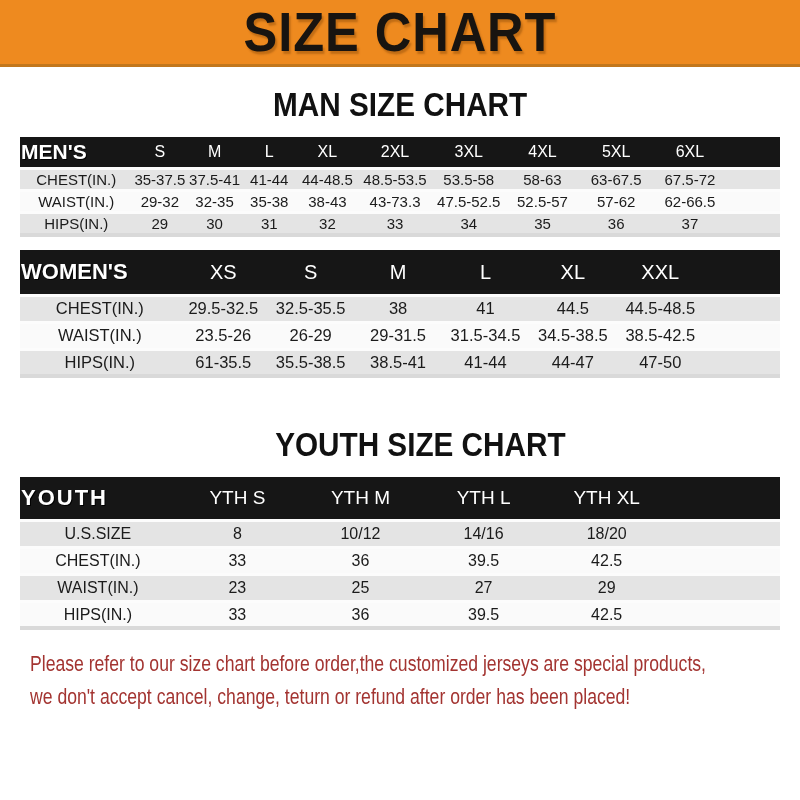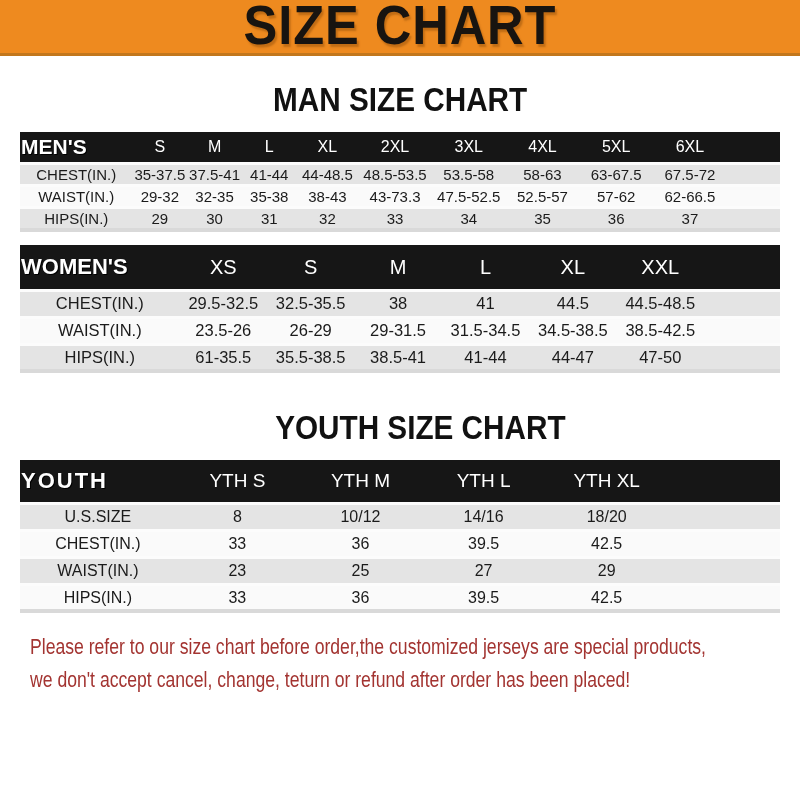--- a/index.html
+++ b/index.html
@@ -7,38 +7,38 @@
     --row_gray:#E4E4E4; --row_white:#FAFAFA; --cell_text:#1B1B1B; --footer_red:#A33431;
   }
   *{box-sizing:border-box;}
   html,body{margin:0;padding:0;}
   body{
     width:800px;height:800px;background:#FFFFFF;overflow:hidden;
     font-family:"Liberation Sans", sans-serif;
   }
   
   .banner{
-    height:56px;background:var(--banner_bg);
+    height:67px;background:var(--banner_bg);
     border-bottom:3px solid #C2771C;
-    display:flex;align-items:flex-end;justify-content:center;
+    display:flex;align-items:center;justify-content:center;
   }
   .banner-text{
     display:inline-block;font-size:55px;font-weight:bold;color:var(--banner_text);
     letter-spacing:1px;transform:scaleX(0.92);line-height:1;
     text-shadow:2px 3px 2px rgba(110,55,0,0.35);
   }
   
   h2.section-title{margin:0;text-align:center;line-height:1.15;}
   h2.section-title .condensed{
     display:inline-block;font-size:33px;font-weight:bold;color:#111;
     transform:scaleX(0.9);letter-spacing:0px;
   }
-  .sec-men   h2.section-title{margin-top:25px;text-decoration:underline;}
+  .sec-men   h2.section-title{margin-top:19px;text-decoration:underline;}
   .sec-women h2.section-title{margin-top:26px;}
-  .sec-youth h2.section-title{margin-top:36px;padding-left:41px;}
+  .sec-youth h2.section-title{margin-top:48px;padding-left:41px;}
   
   table.size-table{
     width:760px;margin:13px auto 0;border-collapse:collapse;table-layout:fixed;
     border-bottom:4px solid #D9D9D9;
   }
   .size-table thead th{
     background:var(--bar_bg);color:var(--bar_text);font-weight:normal;
     border-bottom:2px solid #F4F4F4;
   }
   .size-table thead th.hlabel{

